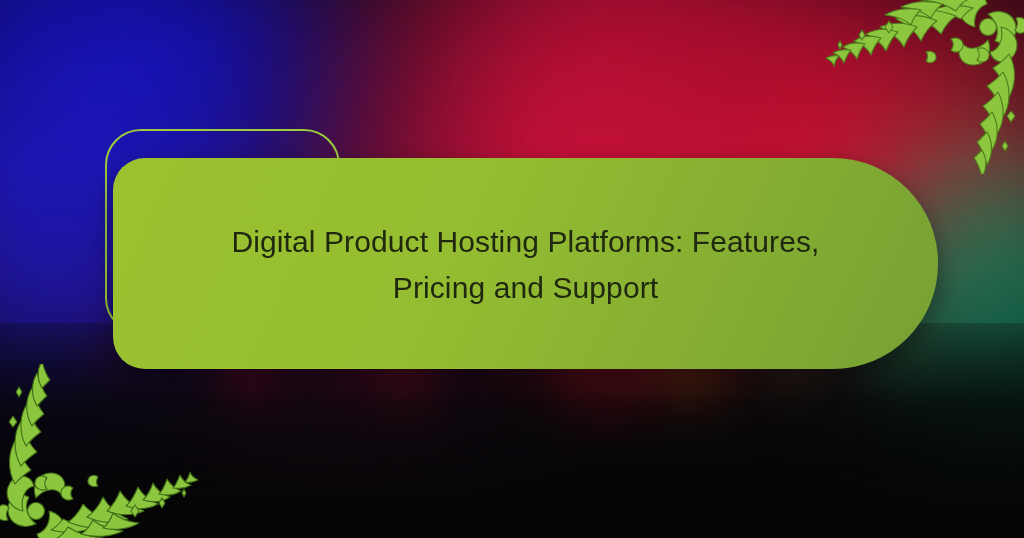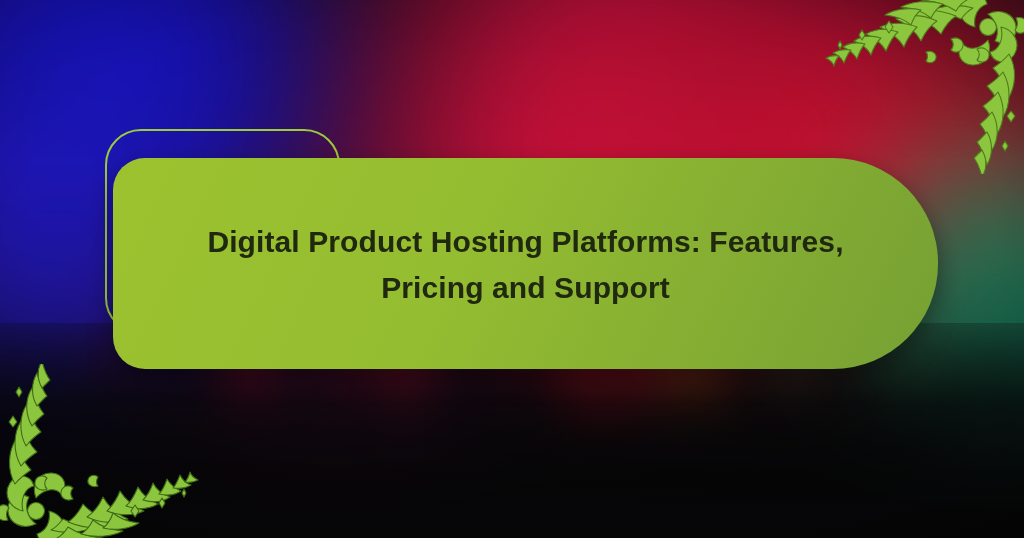--- a/index.html
+++ b/index.html
@@ -161,21 +161,21 @@
     justify-content: center;
     overflow: hidden;
   }
 
   .card-title {
     width: 680px;
     text-align: center;
     color: #20280f;
     font-family: "Liberation Sans", sans-serif;
     font-size: 30px;
-    font-weight: 700;
+    font-weight: 400;
     line-height: 46px;
     letter-spacing: 0.1px;
     padding: 0 20px;
     box-sizing: border-box;
     margin-top: 2px;
   }
 </style>
 </head>
 <body>
 

